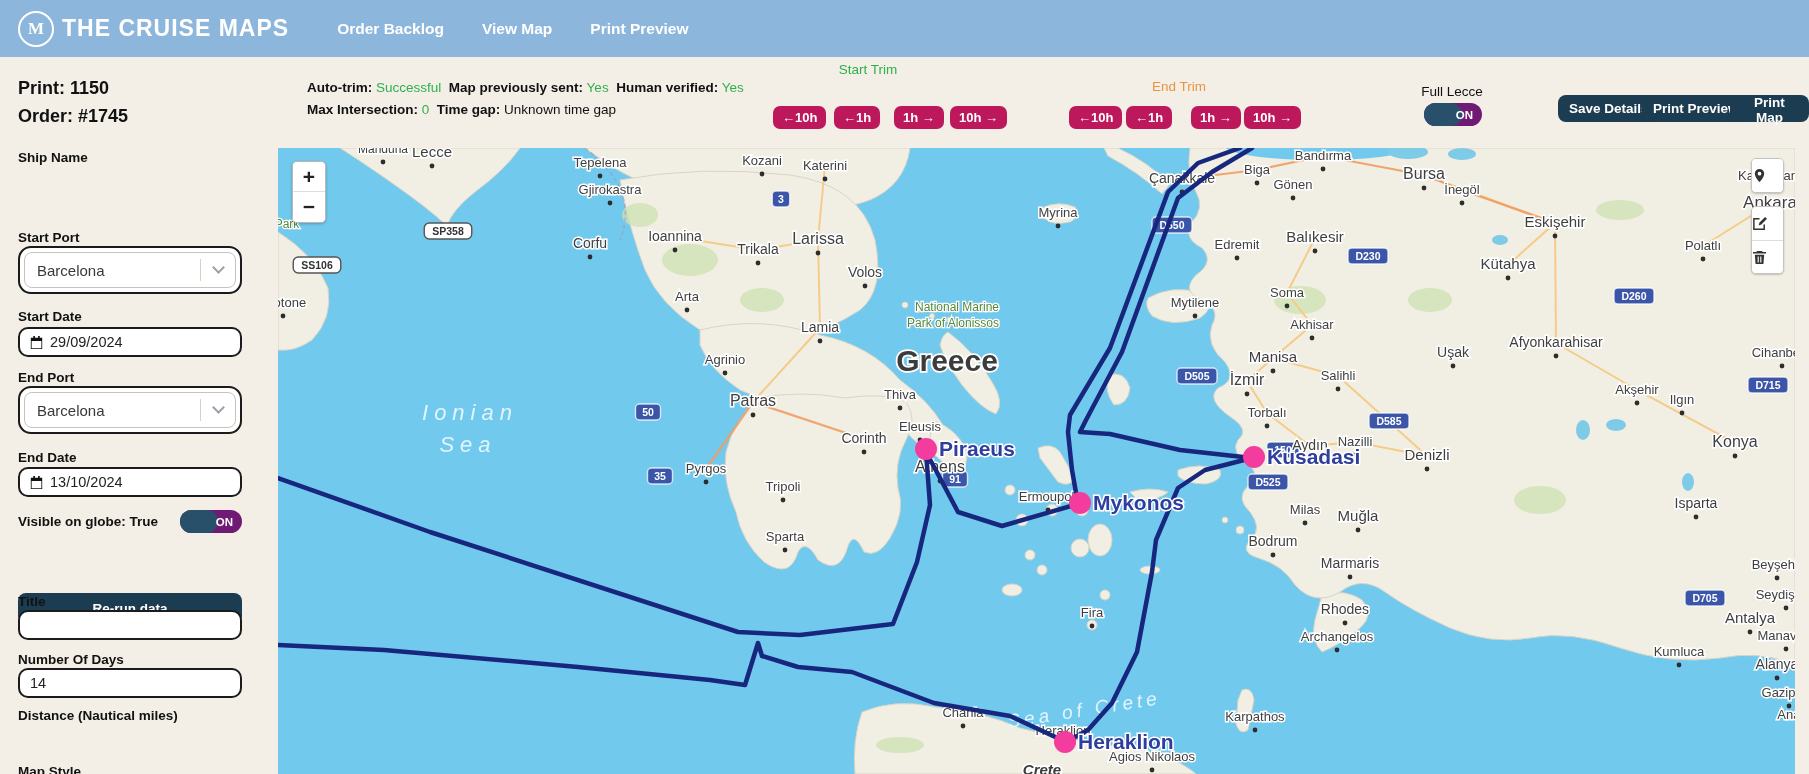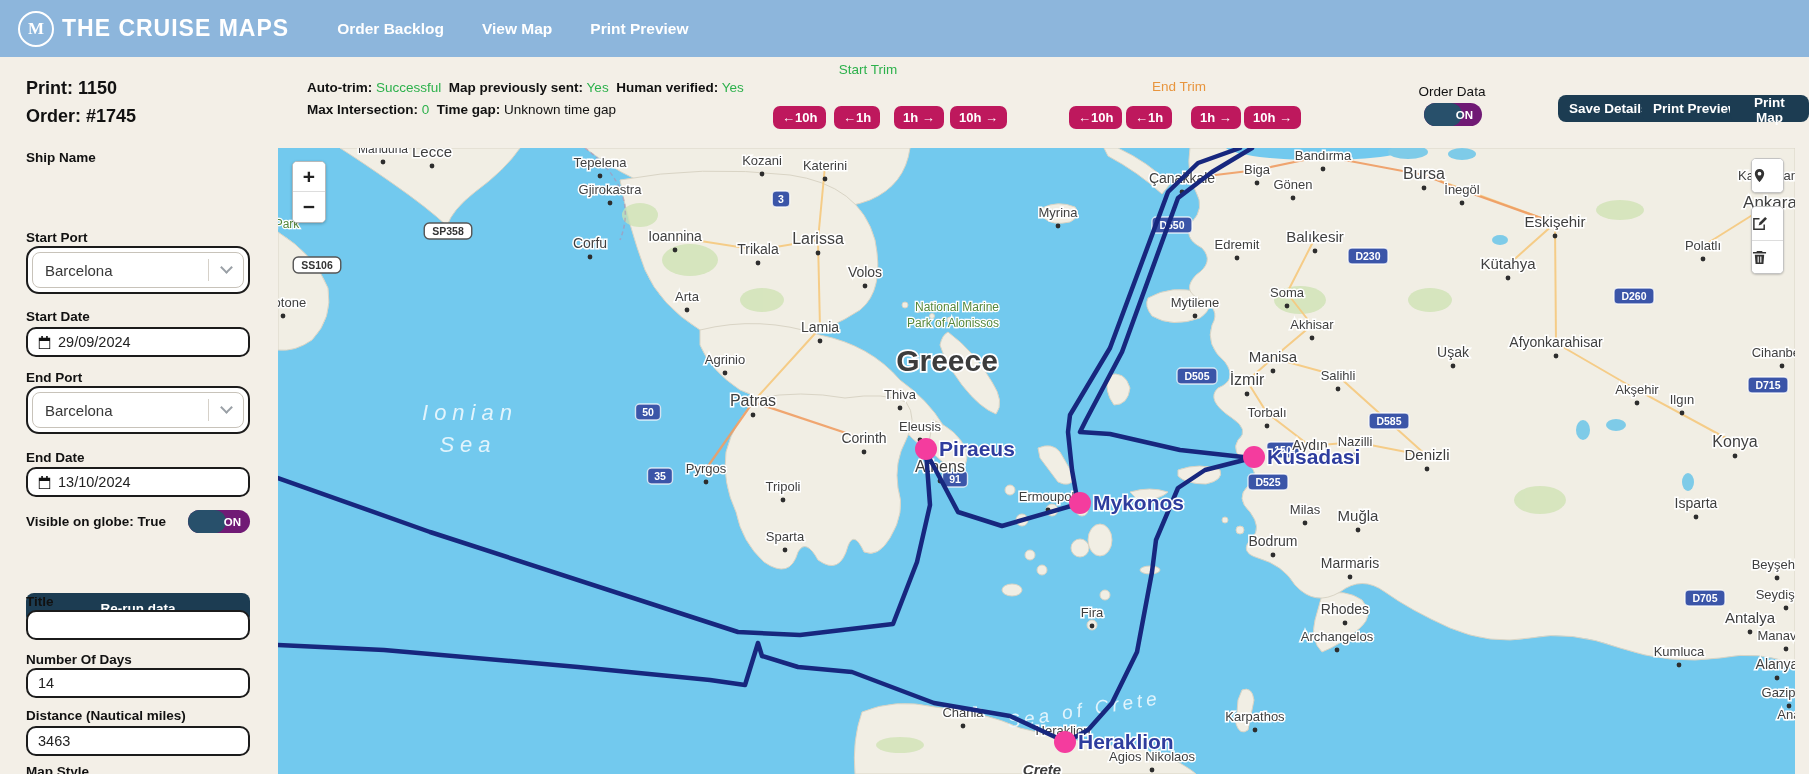--- a/index.html
+++ b/index.html
@@ -10,21 +10,21 @@
   .header { position:absolute; left:0; top:0; width:1809px; height:57px; background:#8db6dc;
             display:flex; align-items:center; padding:0 18px; }
   .logo-circ { width:36px; height:36px; border:2px solid #fff; border-radius:50%static;
                border-radius:50%; display:flex; align-items:center; justify-content:center;
                color:#fff; font-size:17px; font-weight:bold; font-family:"Liberation Serif", serif; }
   .brand { color:#fff; font-size:23px; font-weight:bold; letter-spacing:1px; margin-left:8px; }
   .nav { display:flex; gap:38px; margin-left:48px; }
   .nav a { color:#fff; font-size:15.5px; font-weight:bold; text-decoration:none; cursor:pointer; }
 
   
-  .sb { position:absolute; left:12px; top:57px; width:278px; height:717px; padding:0 24px; }
+  .sb { position:absolute; left:4px; top:57px; width:278px; height:717px; padding:0 24px; }
   .sb .abs { position:absolute; left:14px; width:224px; }
   .big-line { font-size:18px; font-weight:bold; color:#111; }
   .f-label { font-size:13.5px; font-weight:bold; color:#111; }
   .sel { border:2px solid #1b1b1b; border-radius:13px; background:#fff; padding:4px; height:48px; cursor:pointer; }
   .sel-in { border:1px solid #c8c3ba; border-radius:8px; height:100%; display:flex; align-items:center; padding:0 12px; }
   .sel-txt { flex:1; font-size:15px; color:#383838; }
   .sel-div { width:1px; height:22px; background:#d6d1c9; margin-right:13px; }
   .chev { width:9px; height:9px; border-right:2px solid #9aa0a6; border-bottom:2px solid #9aa0a6;
           transform:rotate(45deg); margin-top:-5px; }
   .inp { border:2px solid #1b1b1b; border-radius:10px; background:#fff; height:30px; width:224px;
@@ -140,23 +140,20 @@
   <div class="abs inp" style="top:553px">
     <input value="" style="">
   </div>
 
   <div class="abs f-label" style="top:595px">Number Of Days</div>
   <div class="abs inp" style="top:611px">
     <input value="14" style="">
   </div>
 
   <div class="abs f-label" style="top:651px">Distance (Nautical miles)</div>
-  <div class="abs inp" style="top:669px">
-    <input value="3463" style="">
-  </div>
 
   <div class="abs f-label" style="top:707px">Map Style</div>
 </div>
 
 <div>
   <div class="status-line" style="left:307px; top:80px;">
     <b>Auto-trim:</b>
     <span class="grn">Successful</span>&nbsp;
     <b>Map previously sent:</b>
     <span class="grn">Yes</span>&nbsp;
@@ -175,21 +172,21 @@
   <button class="trim-btn" style="left:834px; top:106px;">←1h</button>
   <button class="trim-btn" style="left:894px; top:106px;">1h →</button>
   <button class="trim-btn" style="left:950px; top:106px;">10h →</button>
 
   <div class="trim-label org" style="left:1119px; top:79px;">End Trim</div>
   <button class="trim-btn" style="left:1069px; top:106px;">←10h</button>
   <button class="trim-btn" style="left:1126px; top:106px;">←1h</button>
   <button class="trim-btn" style="left:1191px; top:106px;">1h →</button>
   <button class="trim-btn" style="left:1244px; top:106px;">10h →</button>
 
-  <div class="fd-label" style="left:1392px; top:84px;">Order Data</div>
+  <div class="fd-label" style="left:1392px; top:84px;">Full Lecce</div>
   <span class="toggle" style="position:absolute; left:1424px; top:103px; width:58px;">
     <span>ON</span>
   </span>
 
   <button class="navy-btn act-btn" style="left:1558px; top:95px;">Save Details</button>
   <button class="navy-btn act-btn" style="left:1642px; top:95px;">Print Preview</button>
   <button class="navy-btn act-btn" style="left:1730px; top:95px;">Print Map</button>
 </div>
 
 <div class="map">

